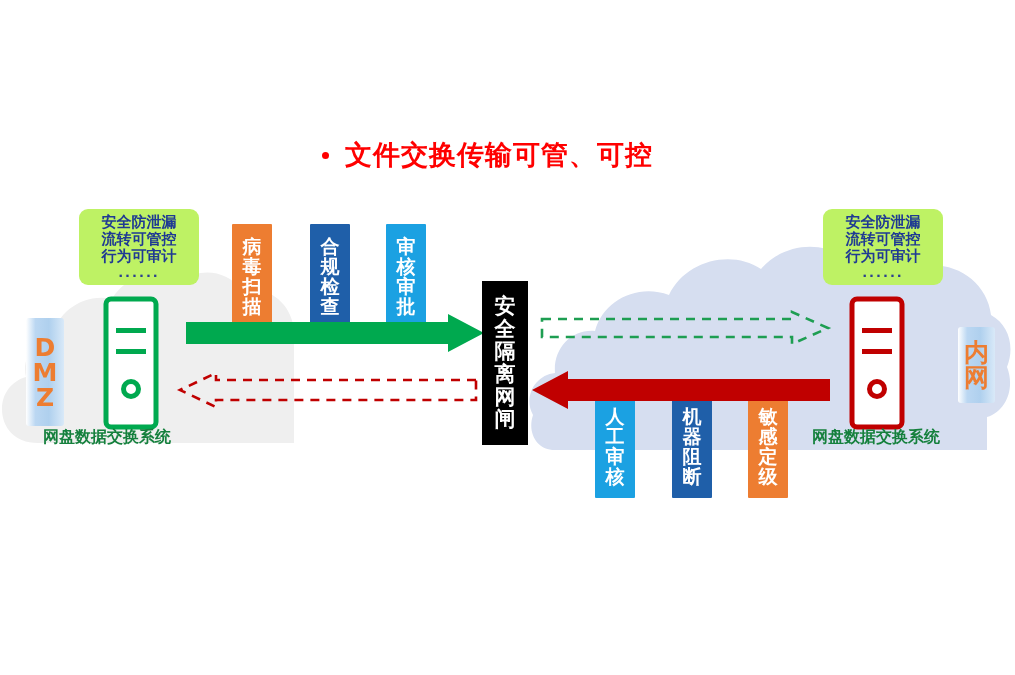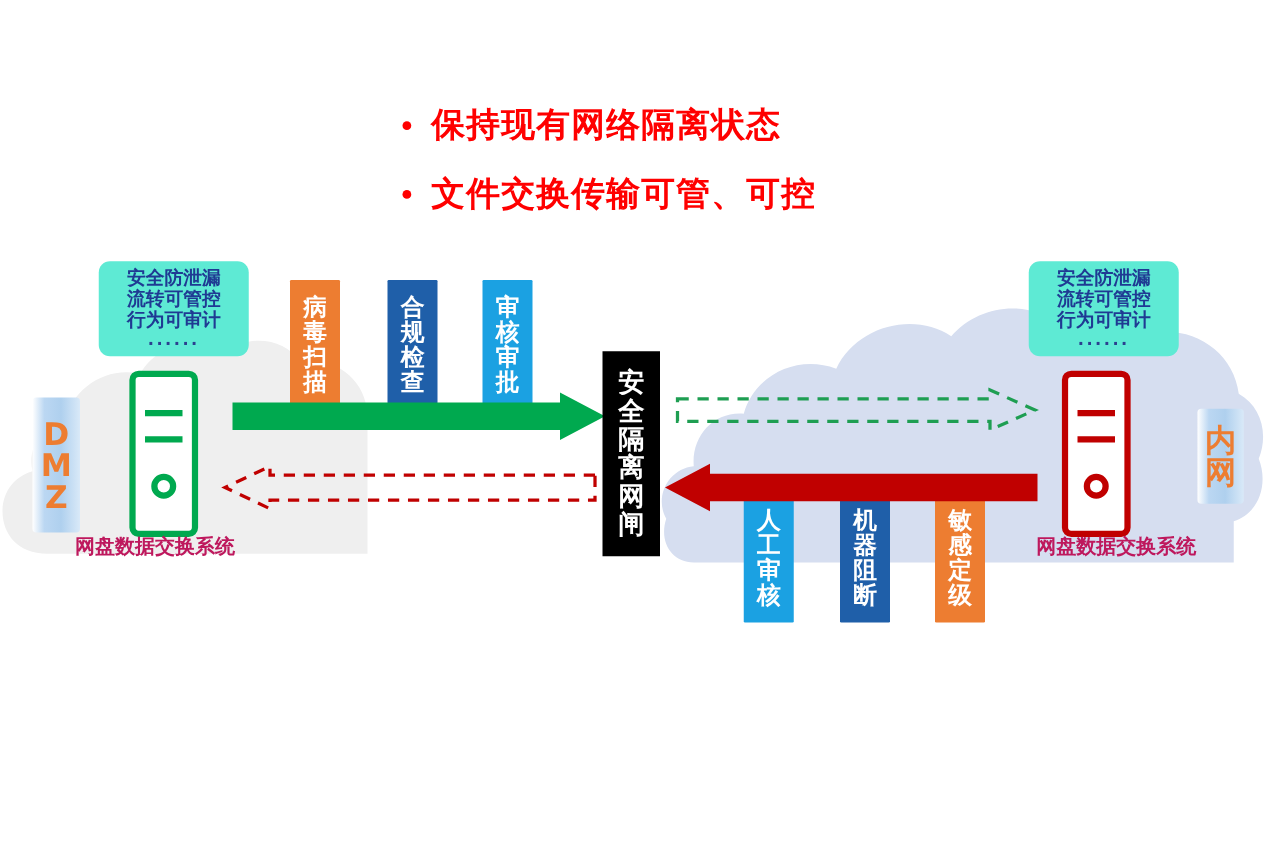--- a/index.html
+++ b/index.html
@@ -39,21 +39,21 @@
     flex: none;
   }
 
   
   .cloud { position: absolute; }
   .cloud svg { display: block; }
 
   
   .callout {
     position: absolute;
-    background: #5eead4;
+    background: #bef264;
     border-radius: 9px;
     padding: 5px 8px 4px 8px;
     text-align: center;
     line-height: 1.12;
   }
   .callout .ct {
     color: #1F3A93;
     font-weight: bold;
     font-size: 15px;
     white-space: nowrap;
@@ -80,25 +80,24 @@
     align-items: center;
     justify-content: center;
     color: #ED7D31;
     font-weight: bold;
   }
   .zone-chip .zl { line-height: 1.0; }
 
   
   .cloud-caption {
     position: absolute;
-    color: #be185d;
+    color: #15803d;
     font-weight: bold;
     font-size: 16px;
     white-space: nowrap;
-    margin-left: 17px;
   }
 
   
   .vchip {
     position: absolute;
     display: flex;
     flex-direction: column;
     align-items: center;
     justify-content: center;
     color: #ffffff;
@@ -136,24 +135,20 @@
     font-size: 30px;
     white-space: nowrap;
     letter-spacing: 0.5px;
   }
 </style>
 </head>
 <body>
 
 <div id="canvas">
 
-  <div class="bullet-line" style="left:322px; top:82px;">
-    <span class="bullet-dot"></span>
-    <span>保持现有网络隔离状态</span>
-  </div>
   <div class="bullet-line" style="left:322px; top:137px;">
     <span class="bullet-dot"></span>
     <span>文件交换传输可管、可控</span>
   </div>
 
   <div class="cloud" style="left:0px; top:243px;">
     <svg width="300" height="210" viewBox="0 0 300 210">
       <path d="M38,200
                C14,200 2,184 2,166
                C2,150 12,138 26,134

